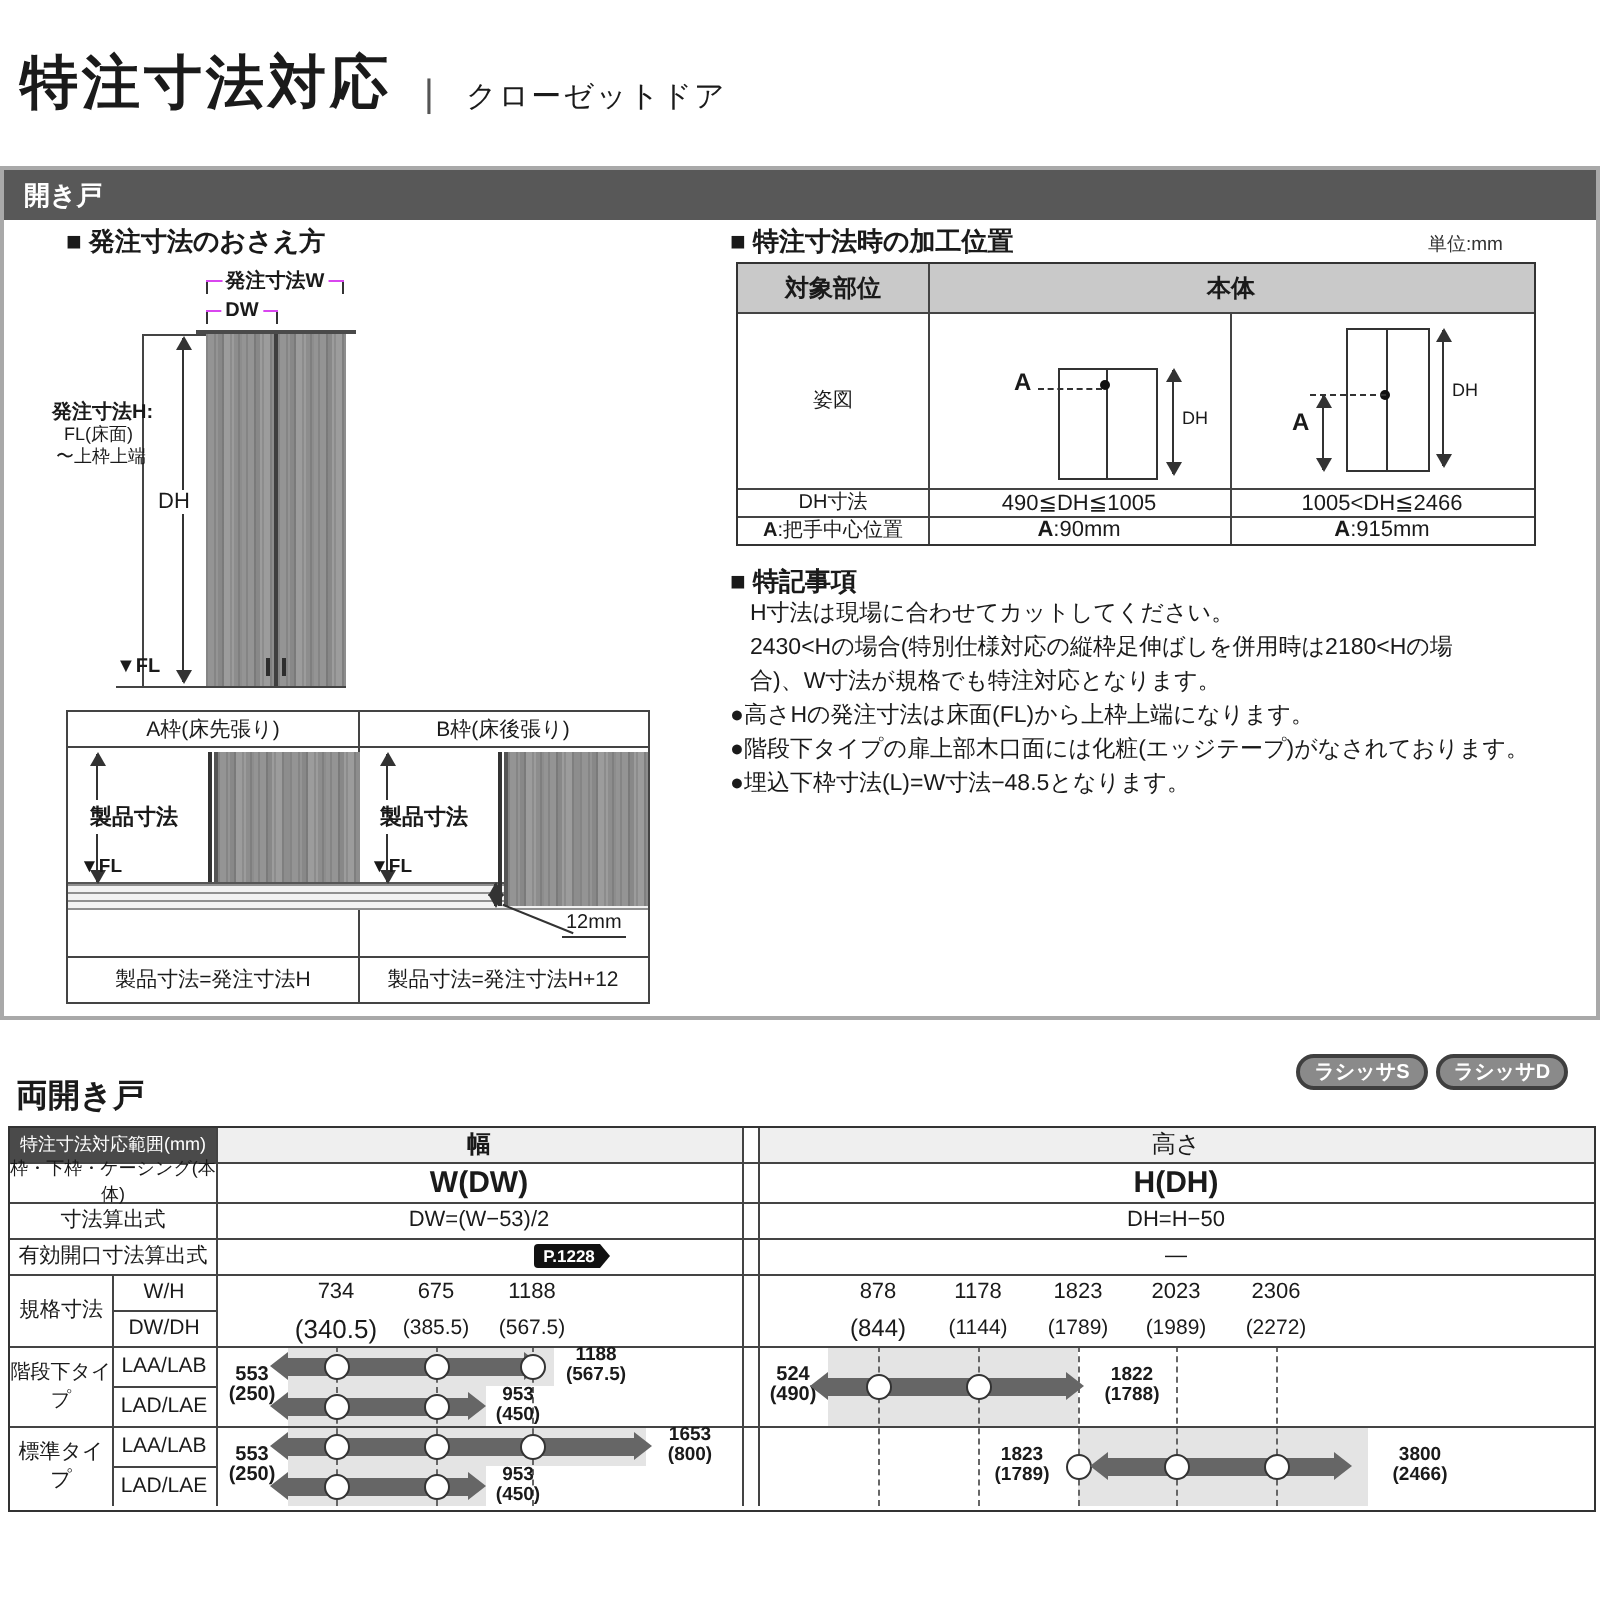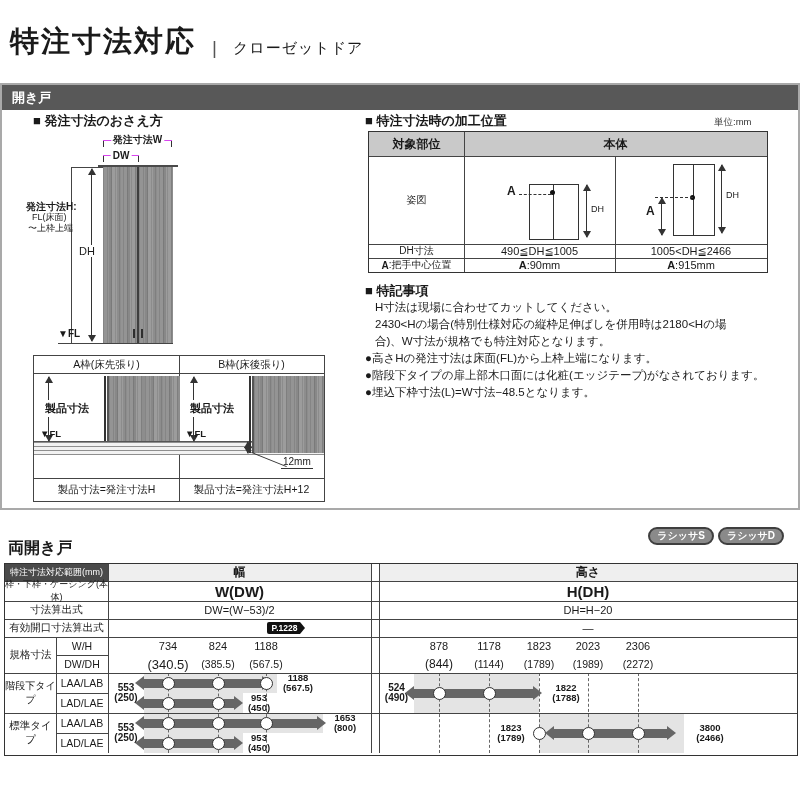--- a/index.html
+++ b/index.html
@@ -211,38 +211,38 @@
     <div class="hl" style="left:0;top:109px;width:792px;"></div>
     <div class="hl" style="left:51px;top:129px;width:52px;"></div>
     <div class="hl" style="left:0;top:149px;width:792px;"></div>
     <div class="hl" style="left:51px;top:169px;width:52px;"></div>
     <div class="vl" style="left:51px;top:73px;height:116px;"></div>
     <div class="vl" style="left:103px;top:0;height:189px;"></div>
     <div class="vl" style="left:366px;top:0;height:189px;"></div>
     <div class="vl" style="left:374px;top:0;height:189px;"></div>
 
     <div class="cellt" style="left:103px;top:0;width:263px;height:17px;font-size:12px;font-weight:bold;">幅</div>
-    <div class="cellt" style="left:374px;top:0;width:418px;height:17px;font-size:12px;font-weight:bold;">高さ</div>
+    <div class="cellt" style="left:374px;top:0;width:418px;height:17px;font-size:12px;font-weight:normal;">高さ</div>
     <div class="cellt" style="left:0;top:17px;width:103px;height:20px;font-size:9px;">枠・下枠・ケーシング(本体)</div>
     <div class="cellt" style="left:103px;top:17px;width:263px;height:20px;font-size:15px;font-weight:bold;">W(DW)</div>
     <div class="cellt" style="left:374px;top:17px;width:418px;height:20px;font-size:15px;font-weight:bold;">H(DH)</div>
     <div class="cellt" style="left:0;top:37px;width:103px;height:18px;font-size:10.5px;">寸法算出式</div>
     <div class="cellt" style="left:103px;top:37px;width:263px;height:18px;font-size:11px;">DW=(W−53)/2</div>
-    <div class="cellt" style="left:374px;top:37px;width:418px;height:18px;font-size:11px;">DH=H−20</div>
+    <div class="cellt" style="left:374px;top:37px;width:418px;height:18px;font-size:11px;">DH=H−50</div>
     <div class="cellt" style="left:0;top:55px;width:103px;height:18px;font-size:10.5px;">有効開口寸法算出式</div>
     <div class="cellt" style="left:103px;top:55px;width:263px;height:18px;padding-left:44px;">
         <span class="pref">P.1228</span>
       </div>
     <div class="cellt" style="left:374px;top:55px;width:418px;height:18px;font-size:11px;">―</div>
     <div class="cellt" style="left:0;top:73px;width:51px;height:36px;font-size:10.5px;">規格寸法</div>
     <div class="cellt" style="left:51px;top:73px;width:52px;height:18px;font-size:10.5px;">W/H</div>
     <div class="cellt" style="left:51px;top:91px;width:52px;height:18px;font-size:10.5px;">DW/DH</div>
 
     <div class="cellt" style="left:138px;top:73px;width:50px;height:18px;font-size:11px;">734</div>
-    <div class="cellt" style="left:188px;top:73px;width:50px;height:18px;font-size:11px;">824</div>
+    <div class="cellt" style="left:188px;top:73px;width:50px;height:18px;font-size:11px;">675</div>
     <div class="cellt" style="left:236px;top:73px;width:50px;height:18px;font-size:11px;">1188</div>
     <div class="cellt" style="left:138px;top:91px;width:50px;height:18px;font-size:13px;">(340.5)</div>
     <div class="cellt" style="left:188px;top:91px;width:50px;height:18px;font-size:10.5px;">(385.5)</div>
     <div class="cellt" style="left:236px;top:91px;width:50px;height:18px;font-size:10.5px;">(567.5)</div>
 
     <div class="cellt" style="left:409px;top:73px;width:50px;height:18px;font-size:11px;">878</div>
     <div class="cellt" style="left:459px;top:73px;width:50px;height:18px;font-size:11px;">1178</div>
     <div class="cellt" style="left:509px;top:73px;width:50px;height:18px;font-size:11px;">1823</div>
     <div class="cellt" style="left:558px;top:73px;width:50px;height:18px;font-size:11px;">2023</div>
     <div class="cellt" style="left:608px;top:73px;width:50px;height:18px;font-size:11px;">2306</div>

